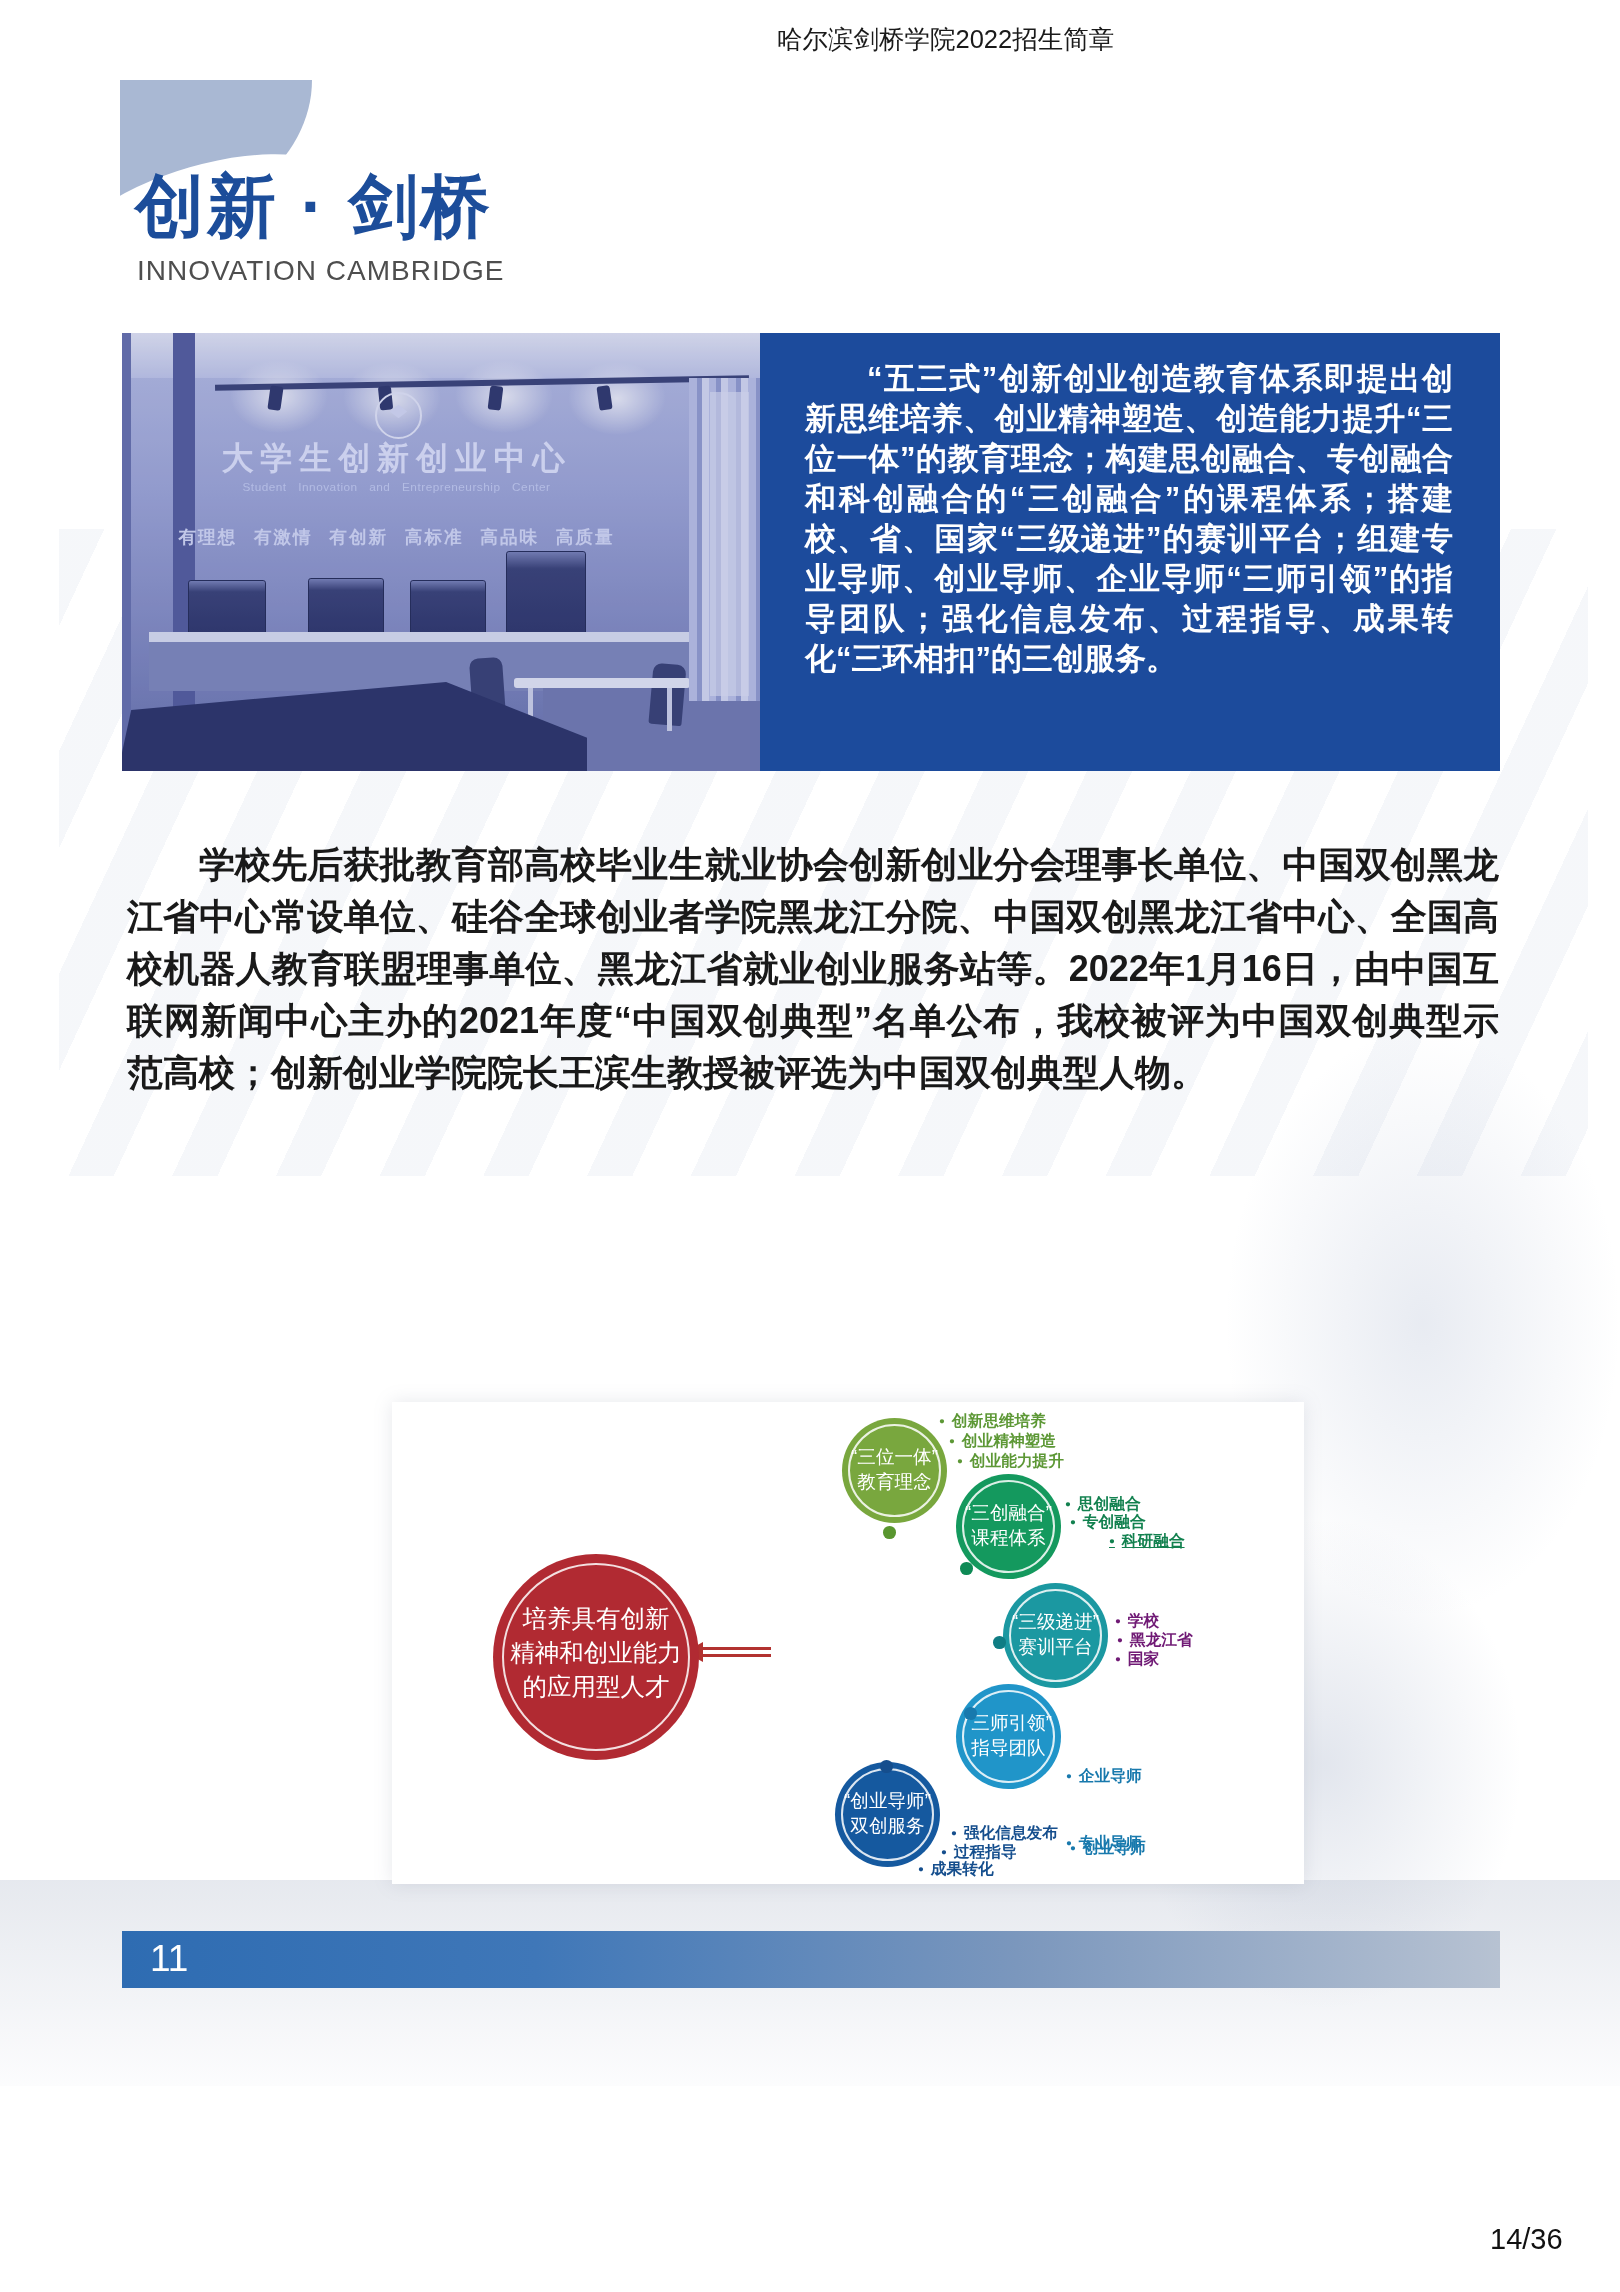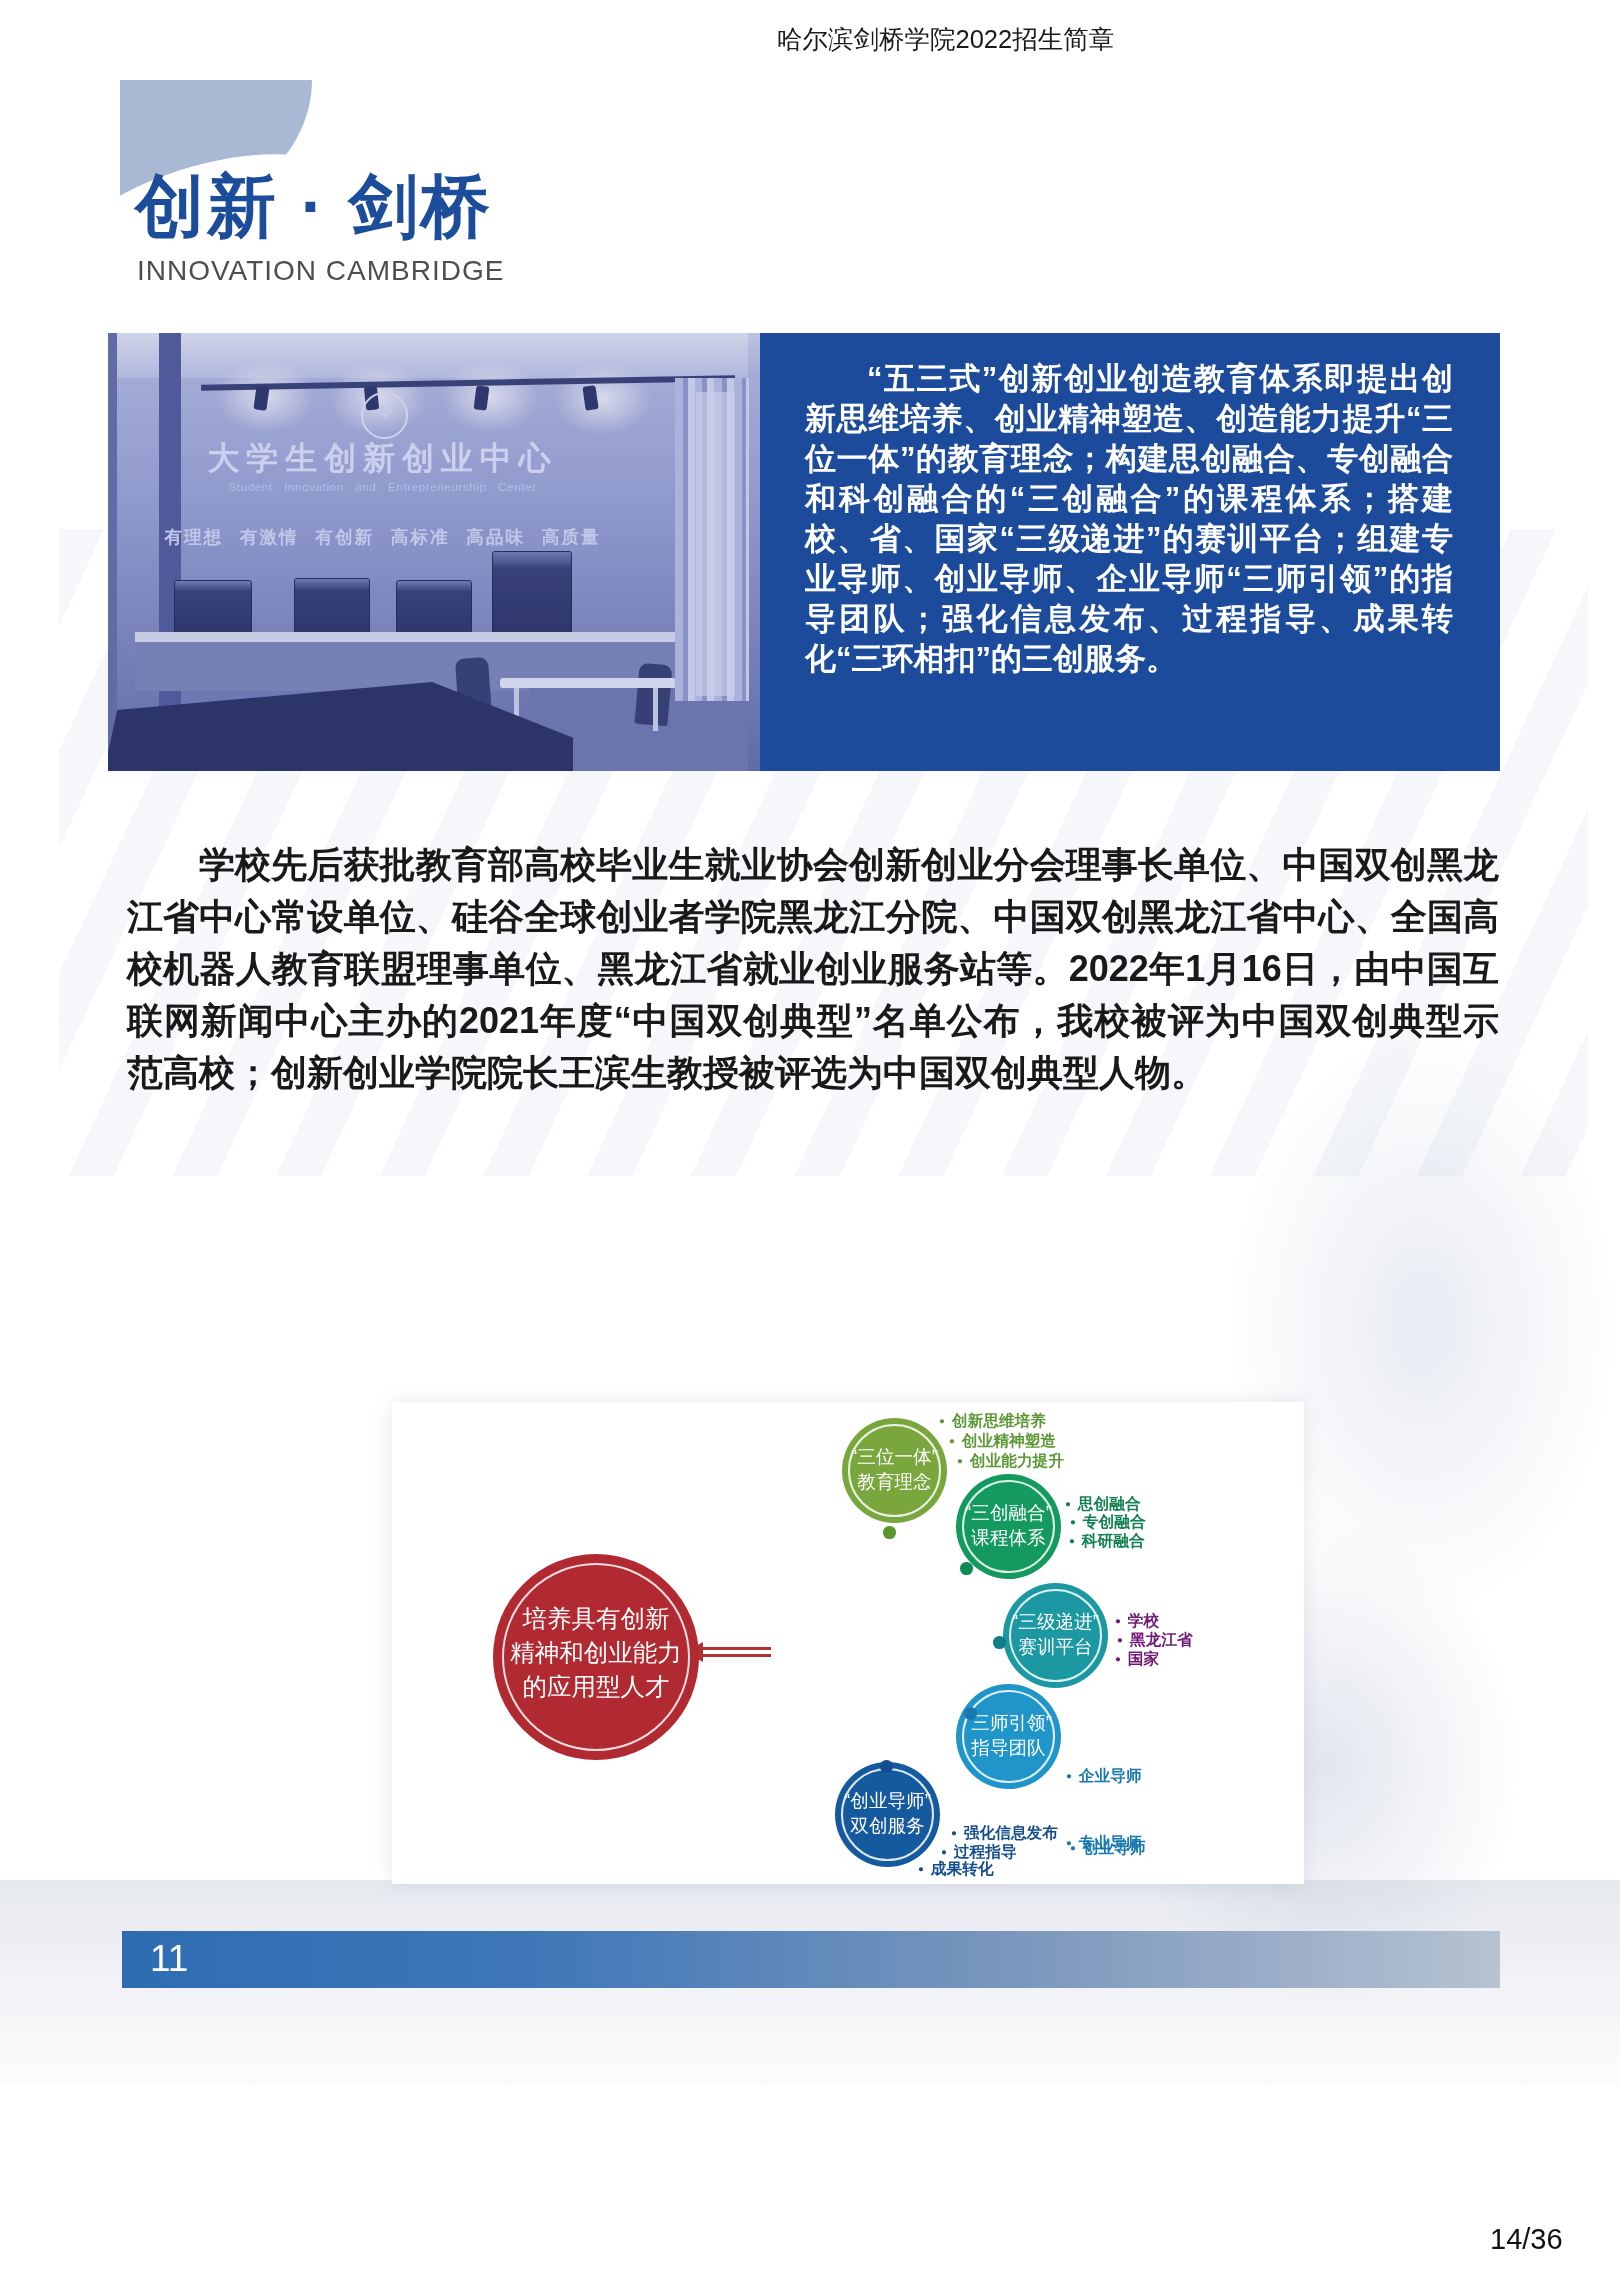--- a/index.html
+++ b/index.html
@@ -19,21 +19,21 @@
   
   .doc-header{left:777px;top:21.6px;font-size:25.5px;color:#1a1a1a;font-weight:500;white-space:nowrap;}
 
   
   .deco{left:120px;top:80px;width:192px;height:149px;background:#a9b8d3;border-radius:0 0 100% 0;}
   .deco-cut{left:59px;top:165px;width:294px;height:118px;background:#fff;border-radius:50%;transform:rotate(-16deg);}
   .title-cn{left:135px;top:161px;font-size:69px;font-weight:900;color:#1c4d9a;letter-spacing:2.9px;white-space:nowrap;}
   .title-en{left:137px;top:255px;font-size:28px;color:#4e4e4e;letter-spacing:1px;font-weight:500;white-space:nowrap;}
 
   
-  .photo{left:108px;top:333px;width:684px;height:438px;overflow:hidden;}
+  .photo{left:122px;top:333px;width:684px;height:438px;overflow:hidden;}
   .photo::after{content:"";position:absolute;inset:0;background:rgba(47,60,140,.16);}
   .ph-bg{inset:0;background:linear-gradient(180deg,#d8dcf0 0%,#b9c0e4 10%,#a3abd8 38%,#8e96c8 62%,#7d86bb 80%,#6a73a9 100%);}
   .ph-ceiling{left:0;top:0;width:640px;height:45px;background:linear-gradient(180deg,#eef0f9,#c9cfec);}
   .ph-glow{width:98px;height:73px;background:radial-gradient(closest-side,rgba(255,255,255,.9),rgba(255,255,255,0));}
   .ph-track{left:93px;top:47px;width:534px;height:5.9px;background:#3b4374;transform:rotate(-1deg);}
   .ph-fix{width:12.7px;height:23.5px;background:#2f3768;border-radius:2.9px;}
   .ph-colL1{left:0;top:0;width:8.8px;height:100%;background:#6b74ad;}
   .ph-colL2{left:51px;top:0;width:21.6px;height:100%;background:#565f9c;}
   .ph-emblem{left:253px;top:59px;width:43px;height:43px;border:2.9px solid #eef0fc;border-radius:50%;}
   .ph-emblem-core{left:12.7px;top:10.8px;width:17.6px;height:17.6px;background:#dfe3f8;clip-path:polygon(50% 0,100% 38%,50% 76%,0 38%);}
@@ -189,21 +189,21 @@
   <div class="cdot" style="left:993px;top:1636px;background:#0f7d84;"></div>
   <div class="cdot" style="left:964px;top:1707px;background:#1879ad;"></div>
   <div class="cdot" style="left:880px;top:1760px;background:#154e8d;"></div>
 
   <div class="d-item li-a" style="left:939px;top:1411px;">创新思维培养</div>
   <div class="d-item li-a" style="left:949px;top:1431px;">创业精神塑造</div>
   <div class="d-item li-a" style="left:957px;top:1451px;">创业能力提升</div>
 
   <div class="d-item li-b" style="left:1065px;top:1494px;">思创融合</div>
   <div class="d-item li-b" style="left:1070px;top:1512px;">专创融合</div>
-  <div class="d-item li-b" style="left:1069px;top:1531px;">科研融合</div>
+  <div class="d-item li-b" style="left:1109px;top:1531px;text-decoration:underline;">科研融合</div>
 
   <div class="d-item li-c" style="left:1115px;top:1611px;">学校</div>
   <div class="d-item li-c" style="left:1117px;top:1630px;">黑龙江省</div>
   <div class="d-item li-c" style="left:1115px;top:1649px;">国家</div>
 
   <div class="d-item li-d" style="left:1066px;top:1833px;">专业导师</div>
   <div class="d-item li-d" style="left:1070px;top:1838px;">创业导师</div>
   <div class="d-item li-d" style="left:1066px;top:1766px;">企业导师</div>
 
   <div class="d-item li-e" style="left:951px;top:1823px;">强化信息发布</div>

